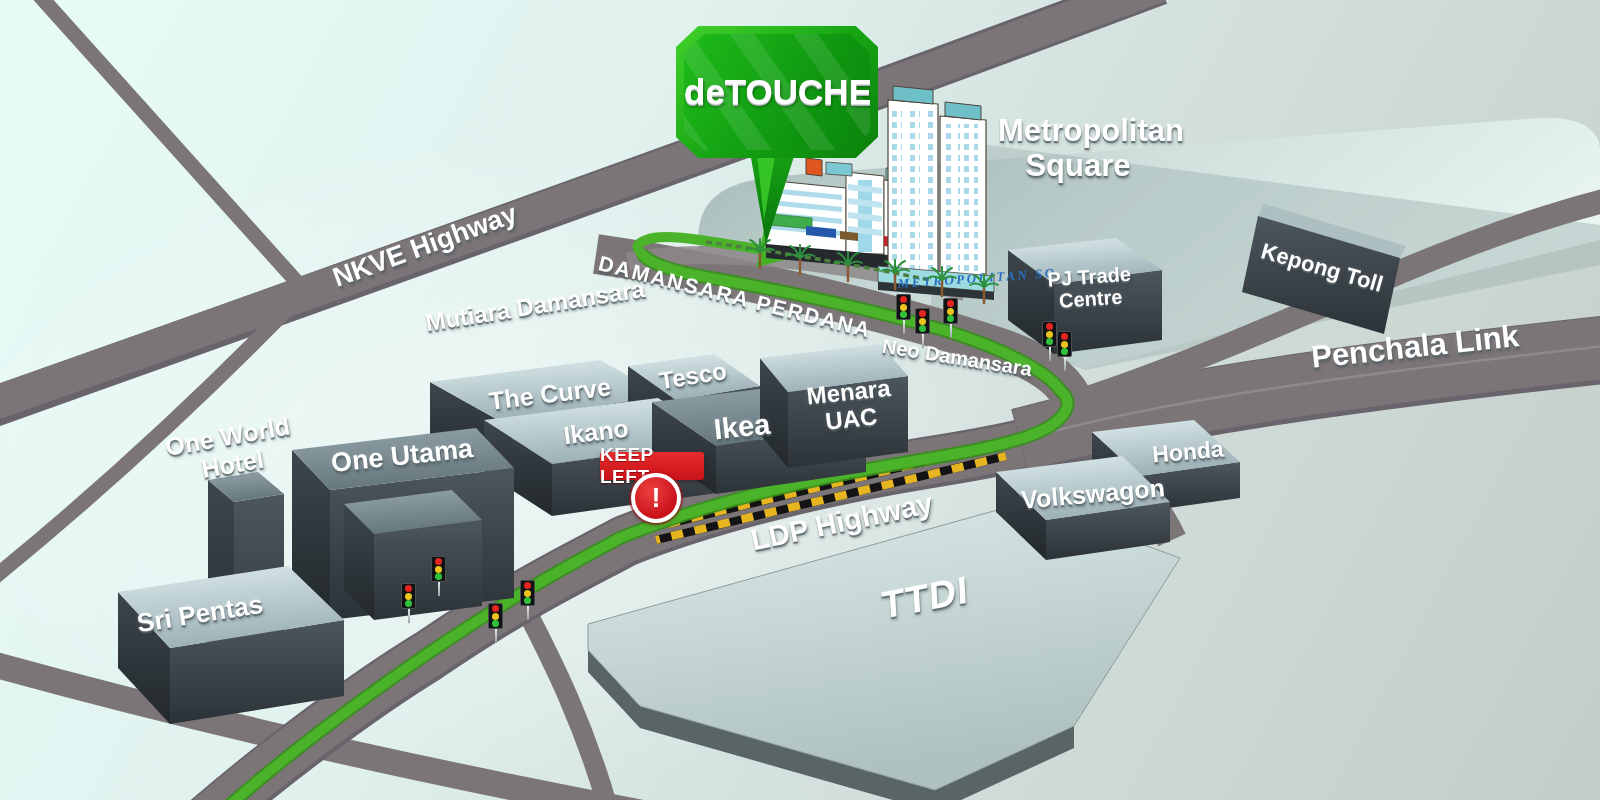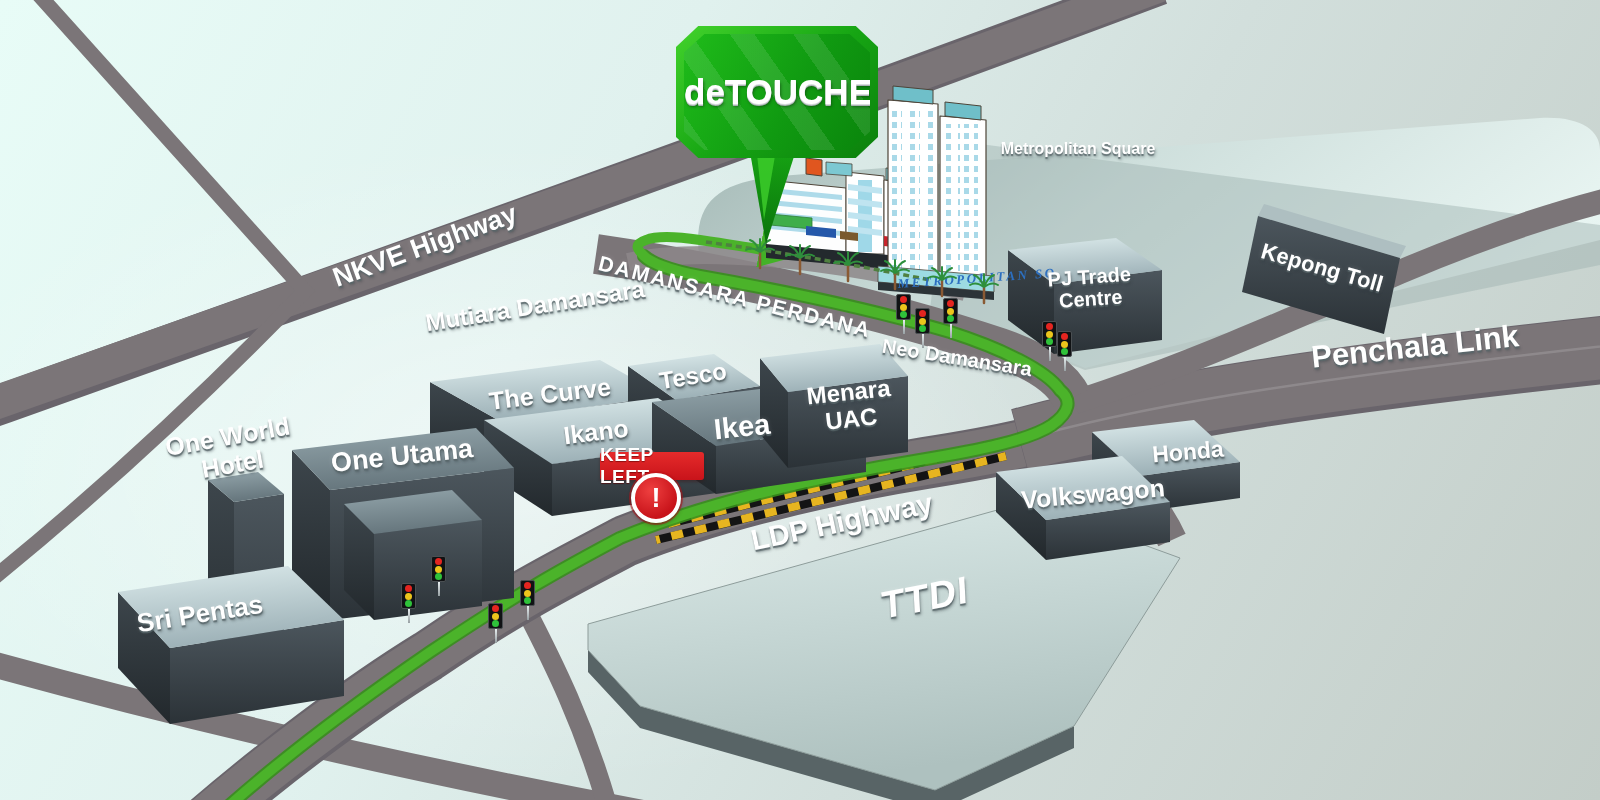--- a/index.html
+++ b/index.html
@@ -358,21 +358,21 @@
 <div class="tl" style="left:520px;top:580px">
       <div class="box">
         <div class="dot red"></div>
         <div class="dot yel"></div>
         <div class="dot grn"></div>
       </div>
       <div class="pole"></div>
     </div>
 
 <div class="lbl" style="left:425px;top:246px;font-size:27px;transform:translate(-50%,-50%) rotate(-20deg)">NKVE Highway</div>
-<div class="lbl multi" style="left:1078px;top:149px;font-size:16px;width:160px;transform:translate(-50%,-50%)">Metropolitan Square</div>
+<div class="lbl multi" style="left:1078px;top:149px;font-size:31px;width:160px;transform:translate(-50%,-50%)">Metropolitan Square</div>
 <div class="lbl" style="left:535px;top:306px;font-size:24px;transform:translate(-50%,-50%) rotate(-9deg)">Mutiara Damansara</div>
 <div class="lbl" style="left:735px;top:297px;font-size:21px;letter-spacing:2px;transform:translate(-50%,-50%) rotate(14deg)">DAMANSARA PERDANA</div>
 <div class="lbl" style="left:957px;top:358px;font-size:20px;transform:translate(-50%,-50%) rotate(9deg)">Neo Damansara</div>
 <div class="lbl multi" style="left:1090px;top:288px;font-size:20px;width:100px;transform:translate(-50%,-50%) rotate(-4deg)">PJ Trade Centre</div>
 <div class="lbl" style="left:1322px;top:268px;font-size:22px;transform:translate(-50%,-50%) rotate(16deg)">Kepong Toll</div>
 <div class="lbl" style="left:1415px;top:347px;font-size:31px;transform:translate(-50%,-50%) rotate(-6deg)">Penchala Link</div>
 <div class="lbl" style="left:550px;top:394px;font-size:25px;transform:translate(-50%,-50%) rotate(-7deg)">The Curve</div>
 <div class="lbl" style="left:596px;top:432px;font-size:25px;transform:translate(-50%,-50%) rotate(-7deg)">Ikano</div>
 <div class="lbl" style="left:693px;top:376px;font-size:24px;transform:translate(-50%,-50%) rotate(-9deg)">Tesco</div>
 <div class="lbl" style="left:742px;top:427px;font-size:29px;transform:translate(-50%,-50%) rotate(-6deg)">Ikea</div>

